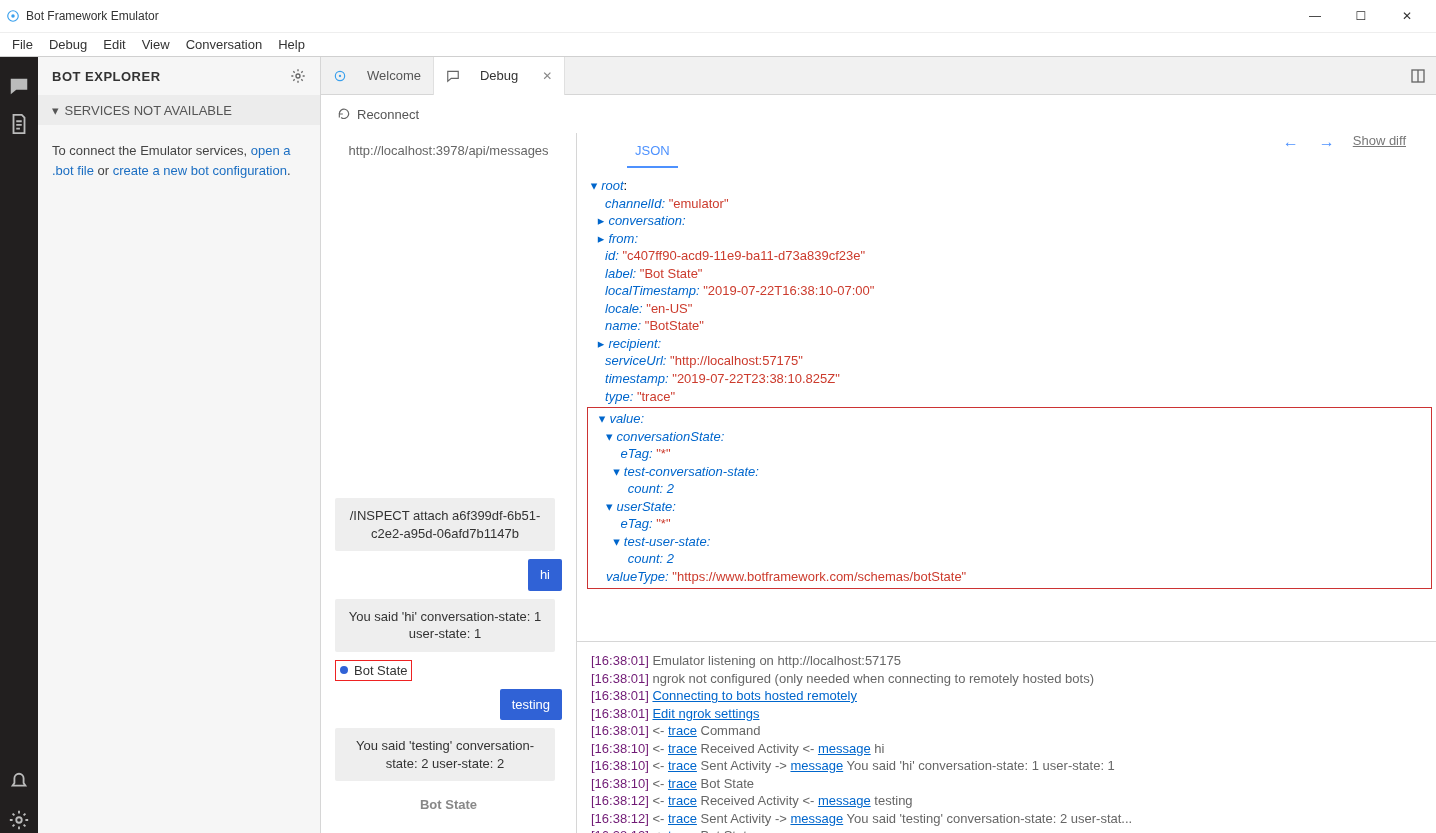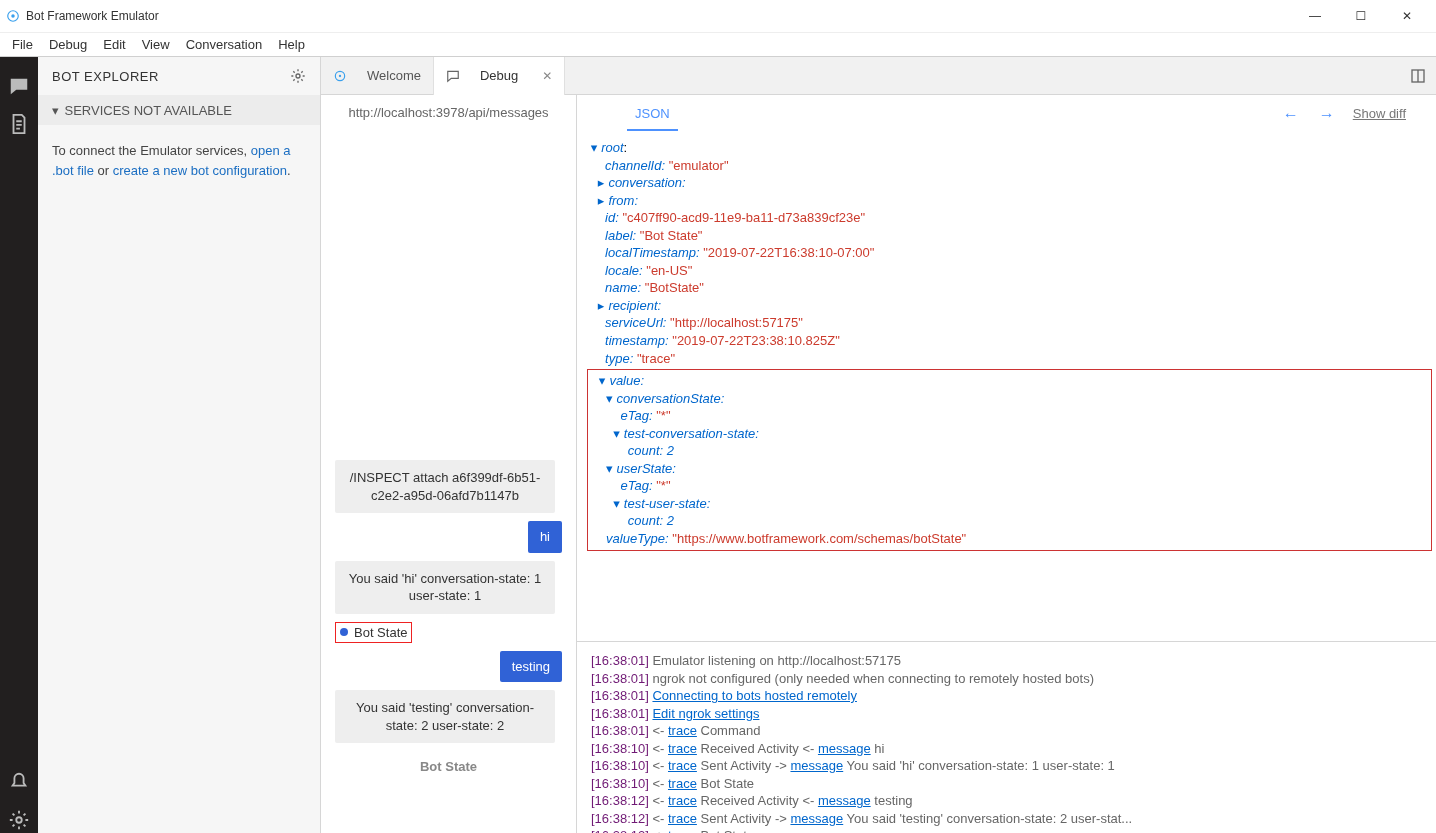--- a/index.html
+++ b/index.html
@@ -9,21 +9,21 @@
 .titlebar .t { font-size:12px; color:#333; }
 .winbtns { margin-left:auto; display:flex; }
 .winbtn { width:46px; height:27px; display:flex; align-items:center; justify-content:center; font-size:12px; color:#333; }
 .menubar { height:24px; display:flex; align-items:center; padding:0 4px; border-bottom:1px solid #d0d0d0; }
 .menubar span { padding:2px 8px; color:#333; cursor:default; }
 .shell { display:flex; height:782px; }
 .rail { width:38px; background:#221f1f; display:flex; flex-direction:column; align-items:center; padding-top:10px; }
 .rail .ic { width:22px; height:22px; margin:8px 0; fill:#bbb; }
 .rail .spacer { flex:1; }
 .explorer { width:282px; background:#f6f6f6; }
-.exp-head { height:38px; display:flex; align-items:center; padding:0 14px; font-weight:400; color:#333; font-size:13px; letter-spacing:.5px; }
+.exp-head { height:38px; display:flex; align-items:center; padding:0 14px; font-weight:700; color:#333; font-size:13px; letter-spacing:.5px; }
 .exp-head .gear { margin-left:auto; }
 .exp-sub { height:30px; background:#ececec; display:flex; align-items:center; padding:0 14px; color:#555; font-size:12px; gap:6px; }
 .exp-body { padding:16px 14px; font-size:13px; color:#444; line-height:1.5; }
 .exp-body a { color:#1b6ec2; text-decoration:none; }
 .editor { flex:1; display:flex; flex-direction:column; border-left:1px solid #d6d6d6; }
 .tabs { height:38px; background:#f1f1f1; display:flex; align-items:center; border-bottom:1px solid #d6d6d6; }
 .tab { height:38px; display:flex; align-items:center; padding:0 12px; gap:20px; color:#555; border-right:1px solid #e0e0e0; }
 .tab.active { background:#fff; color:#333; }
 .tab .x { color:#888; margin-left:4px; font-size:12px; }
 .panel-ic { margin-left:auto; margin-right:10px; }
@@ -31,21 +31,21 @@
 .workarea { flex:1; display:flex; }
 .chat { width:256px; border-right:1px solid #d6d6d6; display:flex; flex-direction:column; padding:10px 14px;text-align:center; }
 .endpoint { color:#666; font-size:13px; margin-bottom:340px; }
 .msg { padding:9px 11px; border-radius:2px; font-size:13px; line-height:1.35; max-width:220px; margin-bottom:8px; }
 .bot { background:#eee; color:#333; }
 .user { background:#3062d6; color:#fff; align-self:flex-end; padding:7px 12px; }
 .botstate { display:flex; align-items:center; gap:6px; font-size:13px; color:#333; padding:2px 4px; border:1px solid #e22; width:fit-content; margin-bottom:8px; }
 .dot { width:8px; height:8px; background:#3062d6; border-radius:50%; }
 .plain-label { font-weight:600; font-size:13px; color:#888; margin-top:8px; }
 .right { flex:1; display:flex; flex-direction:column; }
-.insp-head { height:36px; display:flex; align-items:center; padding:0 30px 0 50px; }
+.insp-head { height:36px; display:flex; align-items:flex-start; padding:0 30px 0 50px; }
 .jsontab { color:#4d91fe; font-size:13px; padding:0 8px 8px; border-bottom:2px solid #4d91fe; margin-top:10px; }
 .insp-head .fill { flex:1; }
 .nav-arrow { color:#4d91fe; padding:0 10px; font-size:16px; }
 .diff { color:#777; font-size:13px; margin-left:8px;text-decoration:underline; }
 .tree { font-family:Consolas,monospace; font-size:13px; line-height:1.35; padding:8px 0 8px 10px; overflow:auto; flex:1; }
 .tree .line { white-space:pre; }
 .k { color:#0066cc;font-style:italic; }
 .s { color:#cc3b2d; }
 .ar { color:#0066cc; padding-right:4px; }
 .boxed { border:1px solid #c33; margin:2px 4px 2px 0; padding:2px 0; }
@@ -129,20 +129,27 @@
         <svg width="14" height="14" viewBox="0 0 24 24">
             <path d="M3 4h18v12H9l-6 5z" fill="none" stroke="#666" stroke-width="2"></path>
           </svg>
         <span>Debug</span>
         <span class="x">✕</span>
       </div>
       <svg class="panel-ic" width="16" height="16" viewBox="0 0 24 24">
           <rect x="3" y="3" width="18" height="18" fill="none" stroke="#666" stroke-width="2"></rect>
           <line x1="12" y1="3" x2="12" y2="21" stroke="#666" stroke-width="2"></line>
         </svg>
+    </div>
+    <div class="toolbar">
+      <svg width="14" height="14" viewBox="0 0 24 24">
+          <path d="M4 12a8 8 0 1 1 3 6" fill="none" stroke="#666" stroke-width="2"></path>
+          <path d="M4 18v-6h6" fill="none" stroke="#666" stroke-width="2"></path>
+        </svg>
+      <span>Reconnect</span>
     </div>
 
     <div class="workarea">
 
       <div class="chat">
         <div class="endpoint">http://localhost:3978/api/messages</div>
         <div class="msg bot">/INSPECT attach a6f399df-6b51-c2e2-a95d-06afd7b1147b</div>
         <div class="msg user">hi</div>
         <div class="msg bot">You said 'hi' conversation-state: 1 user-state: 1</div>
         <div class="botstate">

